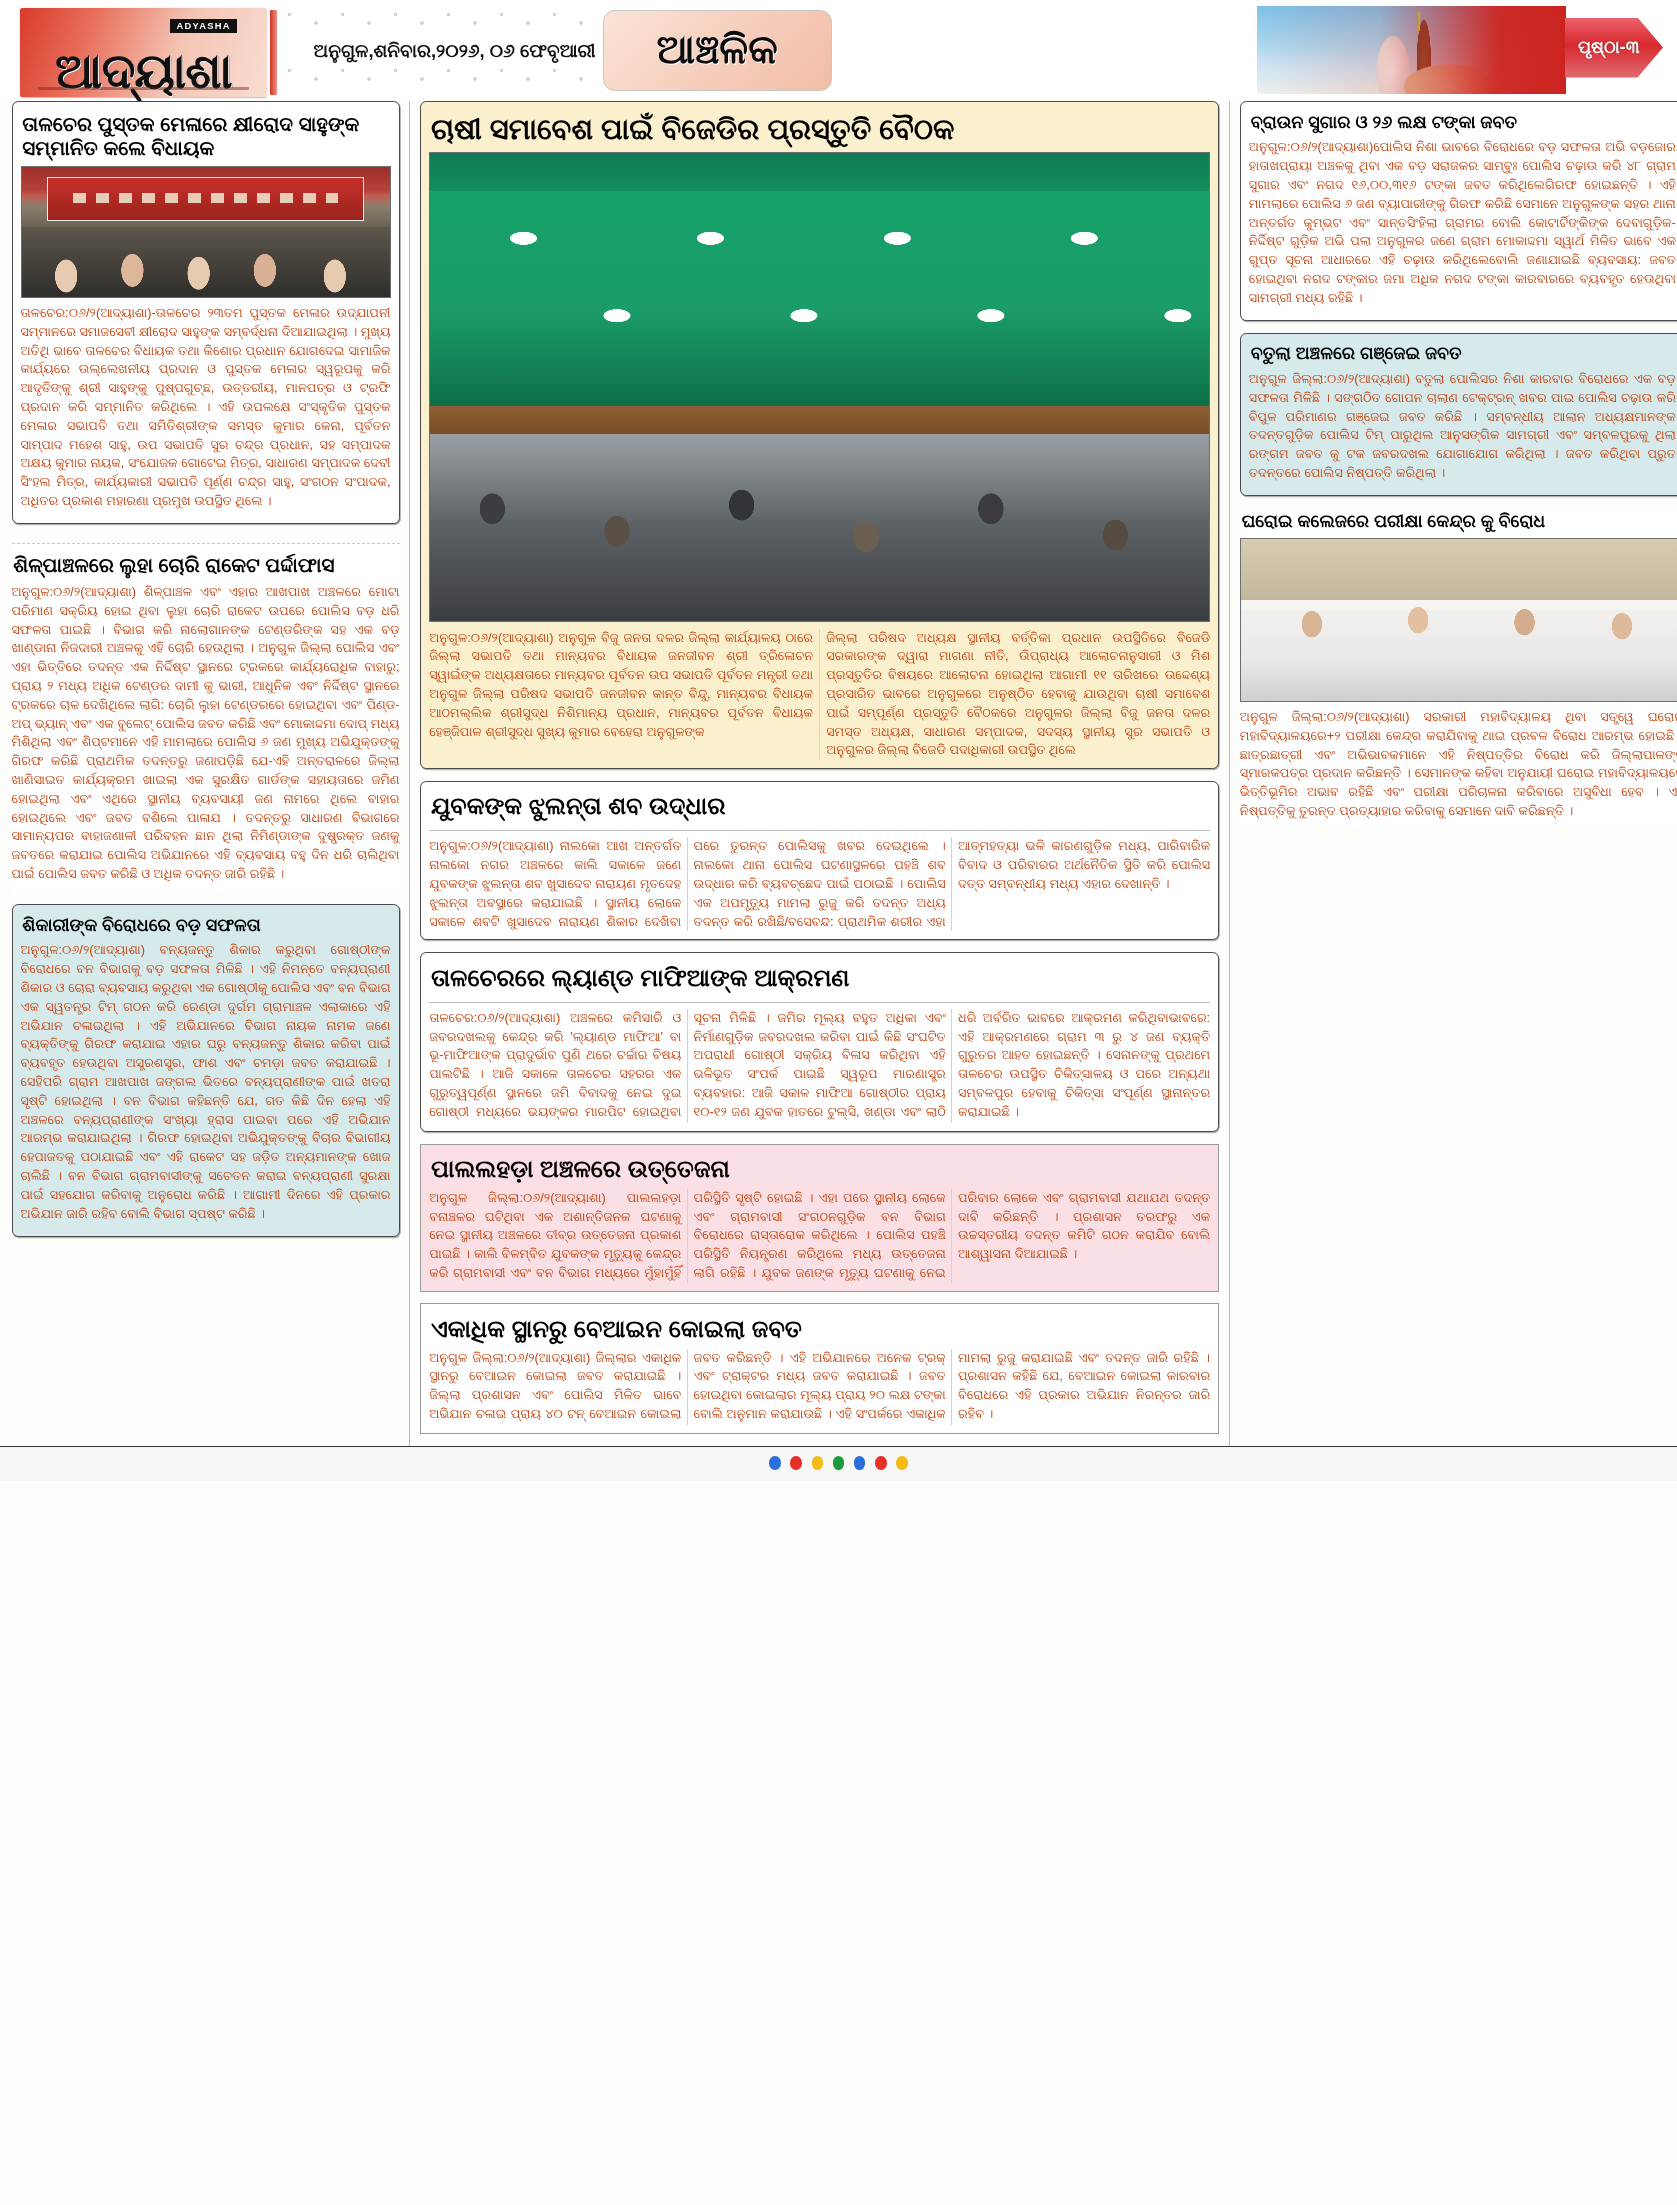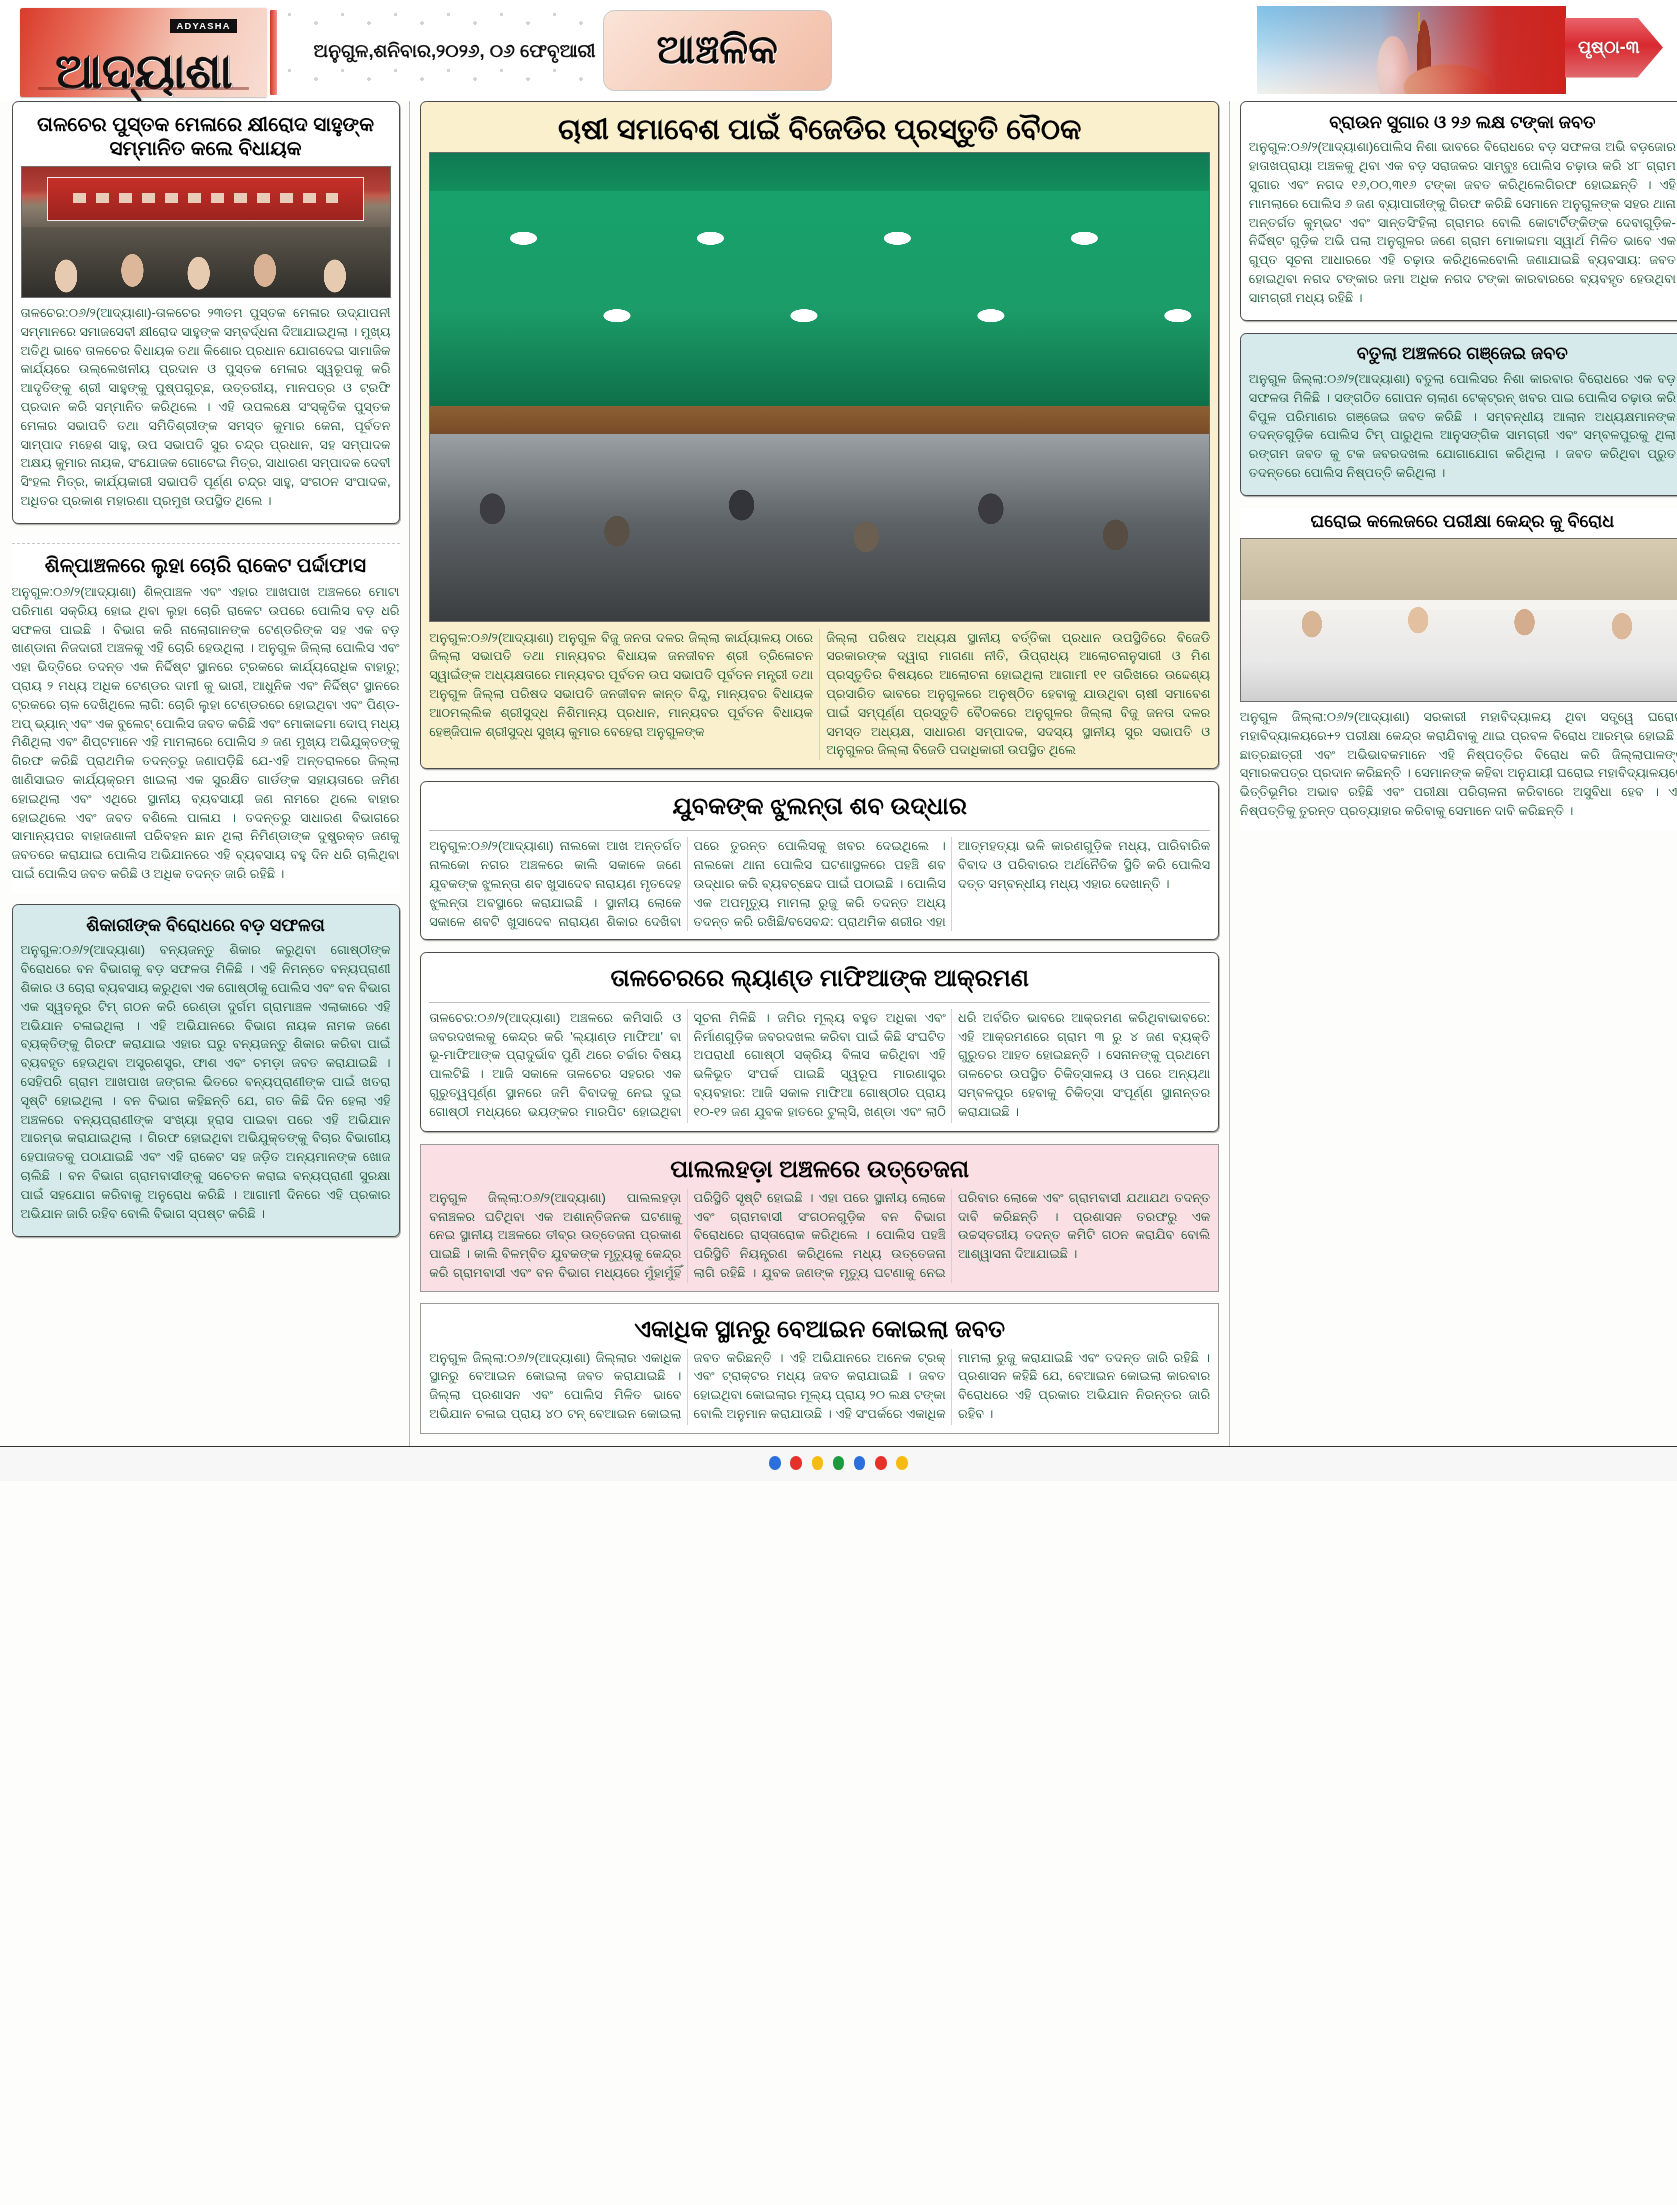--- a/index.html
+++ b/index.html
@@ -191,39 +191,39 @@
     padding: 6.2px 8px 8px;
     overflow: hidden;
   }
   .box.cream { background: #fbf0ce; border-color: #4a4a4a; }
   .box.mint  { background: #d6eaec; border-color: #4a4a4a; }
   .box.pink  { background: #fadfe4; border-color: #9a9a9a; border-radius: 0; box-shadow:none; }
   .box.plain { border: none; border-radius: 0; box-shadow: none; padding: 0 0 4.4px; }
   .box.flat  { border: 0.4px solid #9a9a9a; border-radius: 0; box-shadow: none; }
 
   .headline {
-    text-align: center;
+    text-align: left;
     font-weight: 700;
     color: #000;
     line-height: 1.22;
     padding: 3.5px 1.8px 5.3px;
   }
   .h-xl { font-size: 29px; }
   .h-lg { font-size: 24px; }
   .h-md { font-size: 20px; }
   .h-sm { font-size: 17.6px; }
 
   .hr-thin { border: none; border-top: 0.4px solid #bdbdbd; margin: 4.4px 0 6.2px; }
   .hr-dash { border: none; border-top: 0.9px dashed #c7c7c7; margin: 7px 0 6.2px; }
 
   
   .body-text {
     font-size: 12.8px;
     line-height: 1.47;
-    color: #14532d;
+    color: #c2410c;
     text-align: justify;
     hyphens: auto;
   }
   .cols2 { column-count: 2; column-gap: 13.2px; column-rule: 0.4px solid #d2d2d2; }
   .cols3 { column-count: 3; column-gap: 12.3px; column-rule: 0.4px solid #d2d2d2; }
   .body-text p { margin: 0 0 4.4px; text-indent: 0; }
 
   
   .photo {
     width: 100%;

